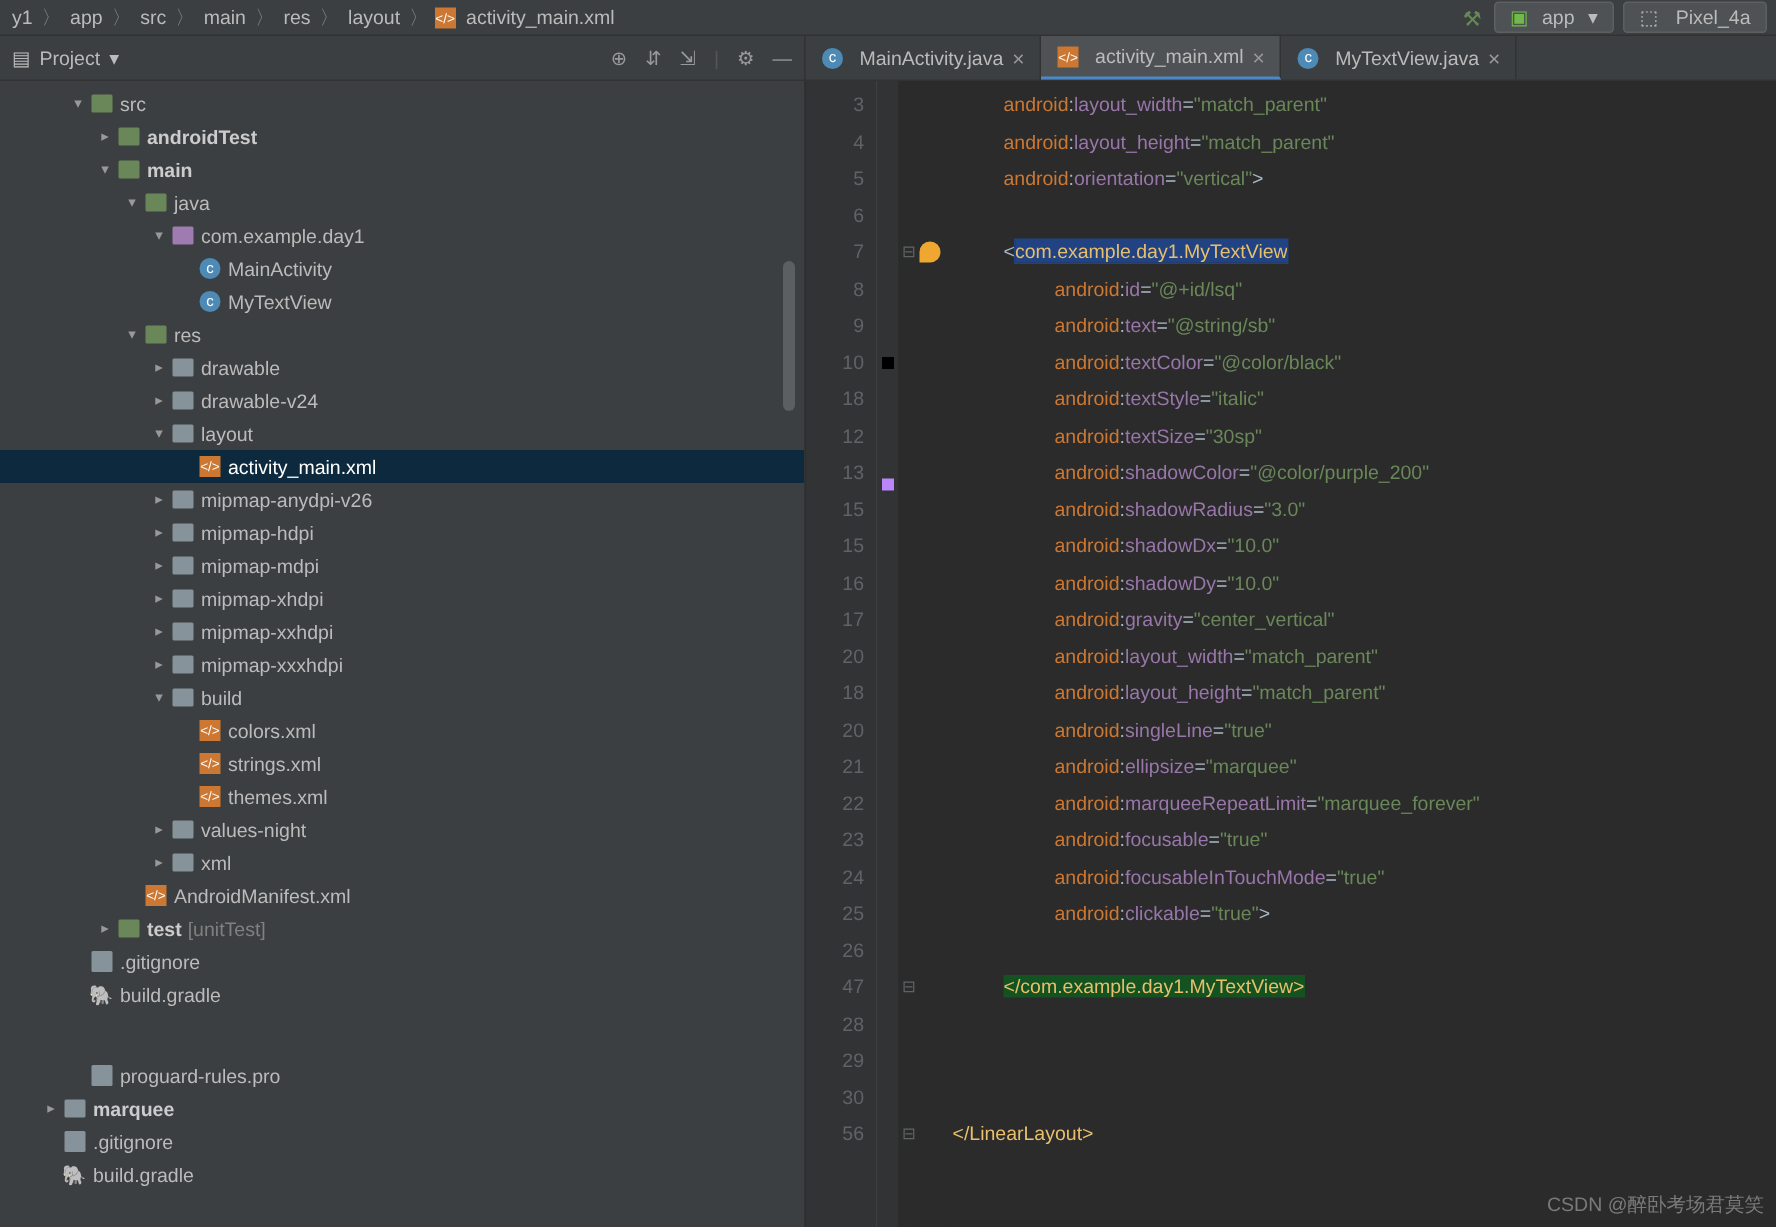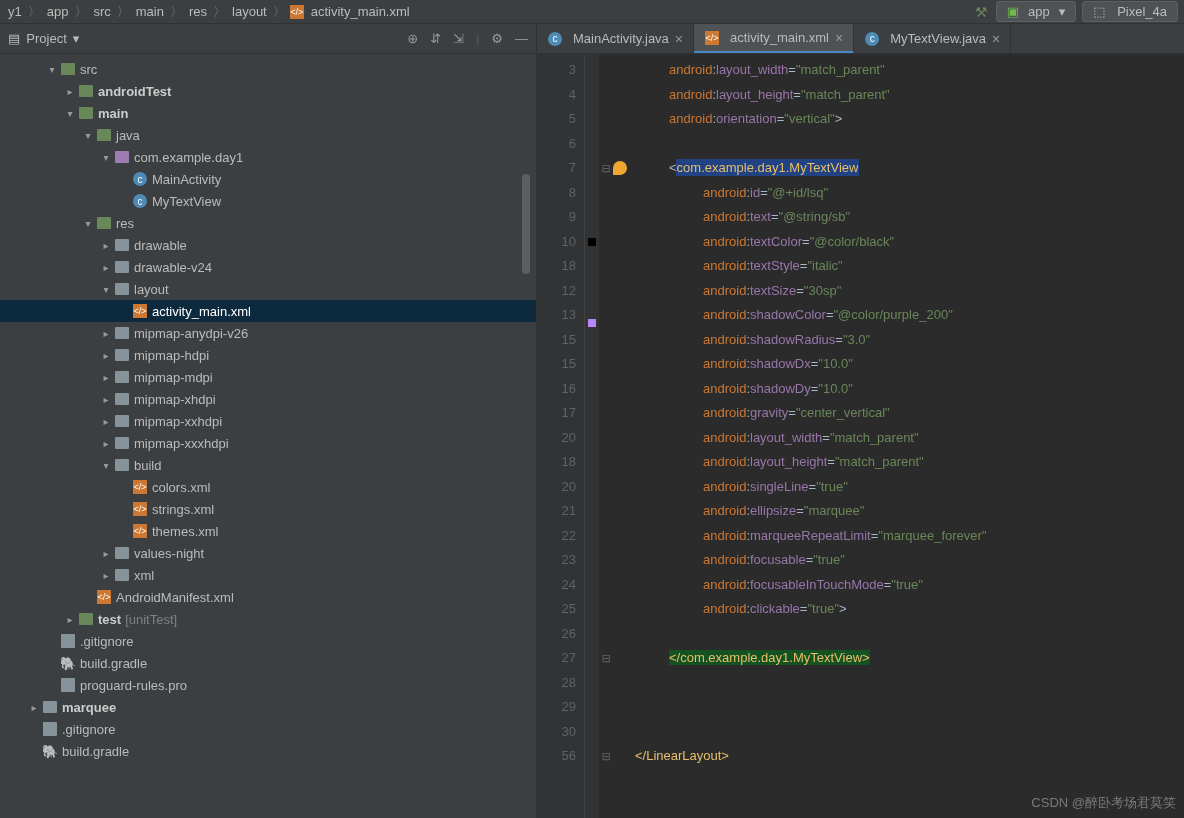--- a/index.html
+++ b/index.html
@@ -303,21 +303,21 @@
           </span>
           <span class="tree-label">.gitignore</span>
         </div>
         <div class="tree-item" style="padding-left: 44px;">
           <span class="tree-arrow"></span>
           <span class="tree-icon">
             <span class="ic-gradle">🐘</span>
           </span>
           <span class="tree-label">build.gradle</span>
         </div>
-        <div class="tree-item" style="padding-left: 44px;">
+        <div class="tree-item" style="padding-left: 44px; margin-top: 32px;">
           <span class="tree-arrow"></span>
           <span class="tree-icon">
             <span class="ic-file"></span>
           </span>
           <span class="tree-label">proguard-rules.pro</span>
         </div>
         <div class="tree-item" style="padding-left: 26px;">
           <span class="tree-arrow">▸</span>
           <span class="tree-icon">
             <span class="ic-folder"></span>
@@ -384,21 +384,21 @@
           <div class="gutter-line">17</div>
           <div class="gutter-line">20</div>
           <div class="gutter-line">18</div>
           <div class="gutter-line">20</div>
           <div class="gutter-line">21</div>
           <div class="gutter-line">22</div>
           <div class="gutter-line">23</div>
           <div class="gutter-line">24</div>
           <div class="gutter-line">25</div>
           <div class="gutter-line">26</div>
-          <div class="gutter-line">27</div>
+          <div class="gutter-line">47</div>
           <div class="gutter-line">28</div>
           <div class="gutter-line">29</div>
           <div class="gutter-line">30</div>
           <div class="gutter-line">56</div>
         </div>
       <div class="markers" id="markers">
           <div style="height: 24.5px;"></div>
           <div style="height: 24.5px;"></div>
           <div style="height: 24.5px;"></div>
           <div style="height: 24.5px;"></div>

